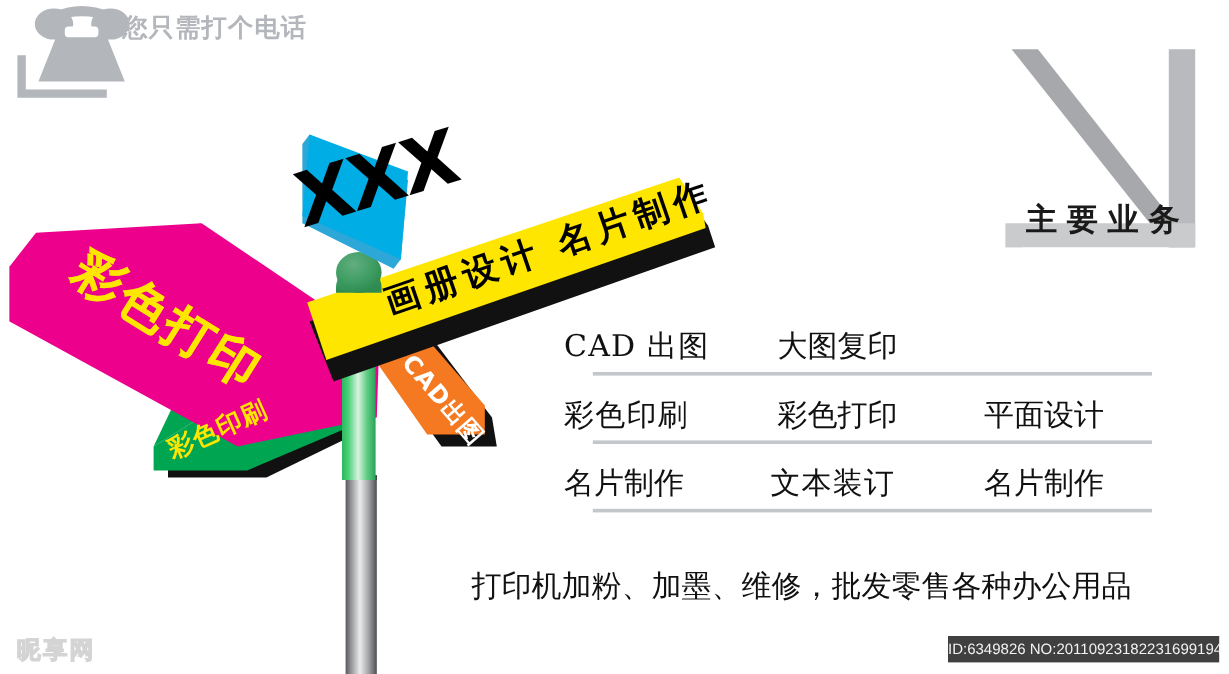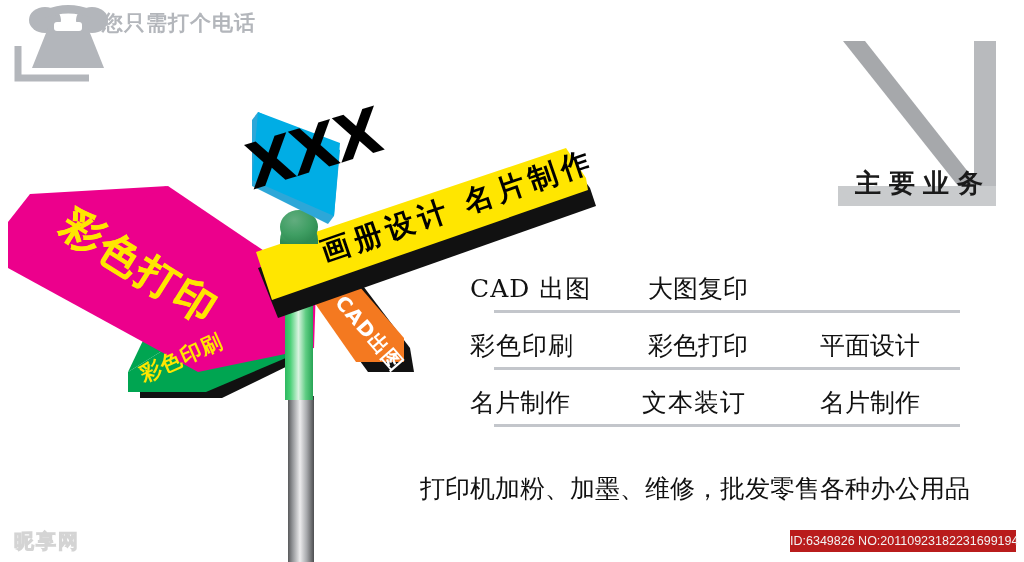--- a/index.html
+++ b/index.html
@@ -87,21 +87,21 @@
   .svc-rule {
     position: absolute;
     left: 24px;
     top: 38px;
     width: 466px;
     height: 3px;
     background: #c3c6cb;
   }
   .svc-footer {
     position: absolute;
-    left: 420px;
+    left: 393px;
     top: 472px;
     font-family: "DejaVu Serif", "Liberation Serif", serif;
     font-size: 25px;
     color: #111111;
     white-space: nowrap;
   }
 
   
   .wm-logo {
     position: absolute;
@@ -127,21 +127,21 @@
     font-weight: bold;
     color: #ffffff;
     -webkit-text-stroke: 1px #d4d4d4;
   }
   .wm-id {
     position: absolute;
     left: 790px;
     top: 530px;
     width: 226px;
     height: 22px;
-    background: #b91c1c;
+    background: #404040;
     color: #f2f2f2;
     font-size: 12.5px;
     line-height: 22px;
     text-align: center;
     font-family: "Liberation Sans", sans-serif;
     white-space: nowrap;
   }
 
   
   .signtext {

